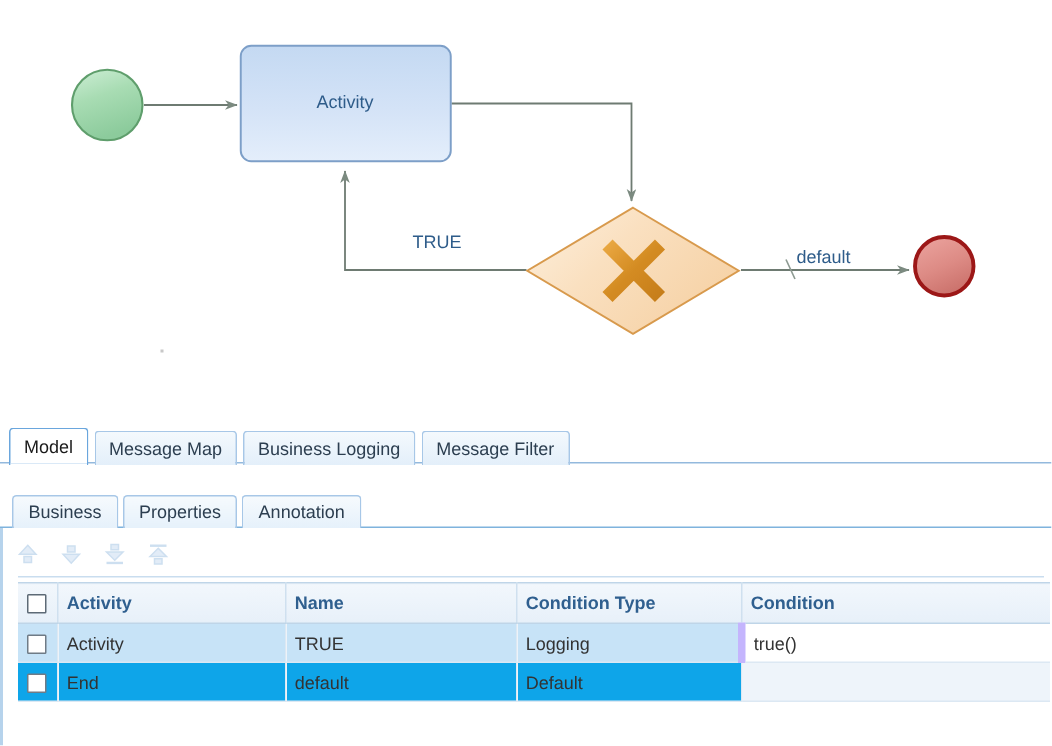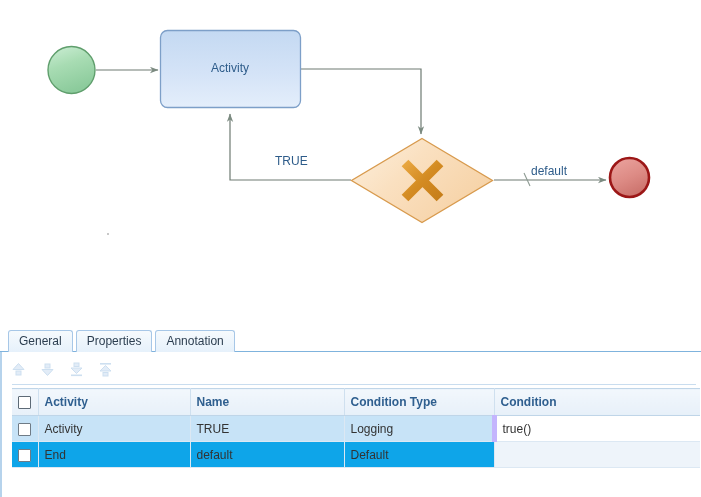--- a/index.html
+++ b/index.html
@@ -327,25 +327,33 @@
 
   <div class="flow-label" style="left:275px; top:154px;">TRUE</div>
 
   <div class="flow-label" style="left:531px; top:164px;">default</div>
 
   <div class="speck" style="left:107px; top:233px;"></div>
 </div>
 
 <div id="lower-panel">
 
+  <div id="editor-tabs">
+    <div class="tabwrap">
+      <div class="etab active">Model</div>
+      <div class="etab">Message Map</div>
+      <div class="etab">Business Logging</div>
+      <div class="etab">Message Filter</div>
+    </div>
+  </div>
 
 
   <div id="inner-tabs">
     <div class="tabwrap">
-      <div class="itab">General</div>
+      <div class="itab">Business</div>
       <div class="itab">Properties</div>
       <div class="itab">Annotation</div>
     </div>
   </div>
 
   <div id="props-content">
 
     <div id="grid-toolbar">
       <div class="tbtn" title="Move Up">
         <svg width="17" height="17" viewBox="0 0 17 17">

